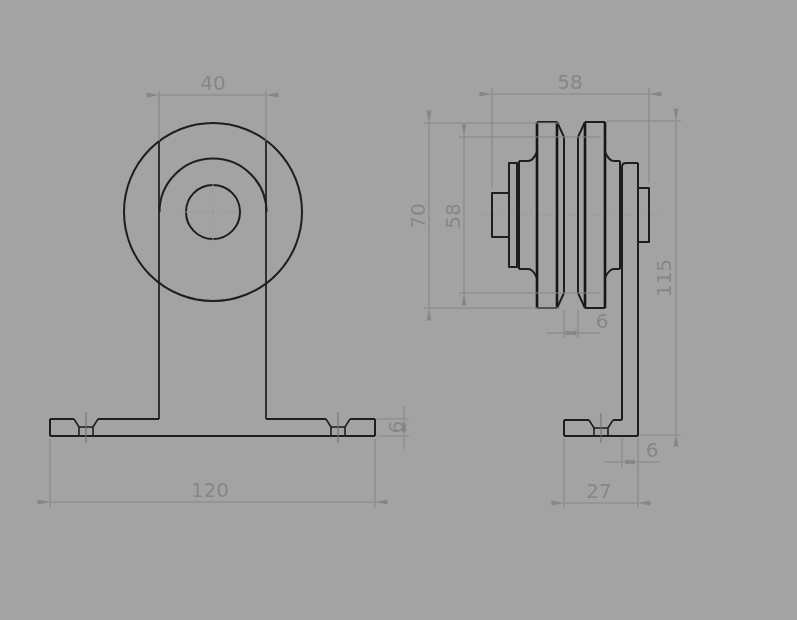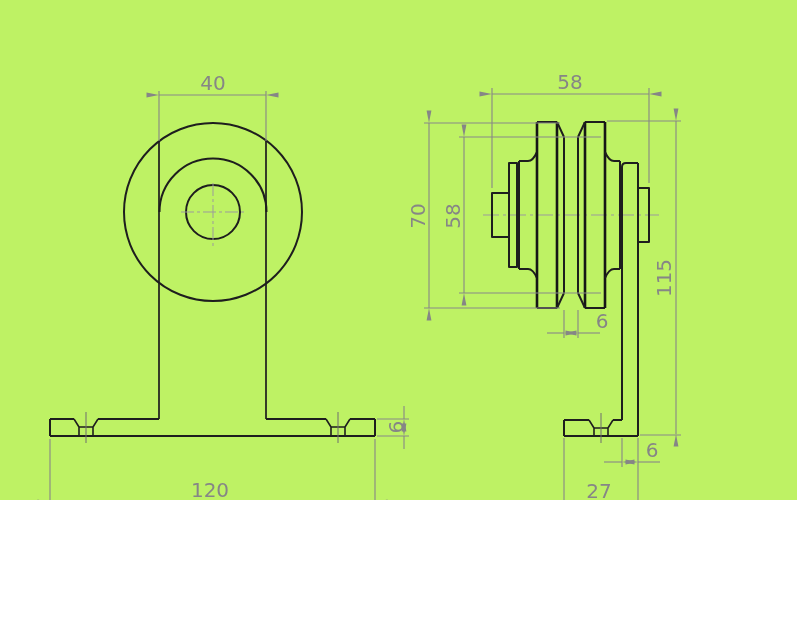--- a/index.html
+++ b/index.html
@@ -1,16 +1,16 @@
 <!DOCTYPE html>
 <html><head>
 <meta charset="utf-8">
 <style>
   html,body{margin:0;padding:0;background:#ffffff;}
-  .stage{position:relative;width:797px;height:500px;background:#bef264;overflow:hidden;}
+  .stage{position:relative;width:797px;height:620px;background:#a3a3a3;overflow:hidden;}
   svg{display:block;}
   .geo{stroke:#1e1e1e;stroke-width:2;fill:none;stroke-linejoin:round;stroke-linecap:butt;}
   .geo-thick{stroke:#161616;stroke-width:2.6;fill:none;stroke-linejoin:round;}
   .dim{stroke:#878787;stroke-width:1.1;fill:none;}
   .dimline{stroke:#878787;stroke-width:1.1;fill:none;}
   .cl{stroke:#9b9b9b;stroke-width:1;fill:none;stroke-dasharray:16 4 3 4;}
   .cl-short{stroke:#6f6f6f;stroke-width:1;fill:none;}
   .dim-text{fill:#868686;font-family:"DejaVu Sans","Liberation Sans",sans-serif;font-size:20px;}
 </style>
 </head>

